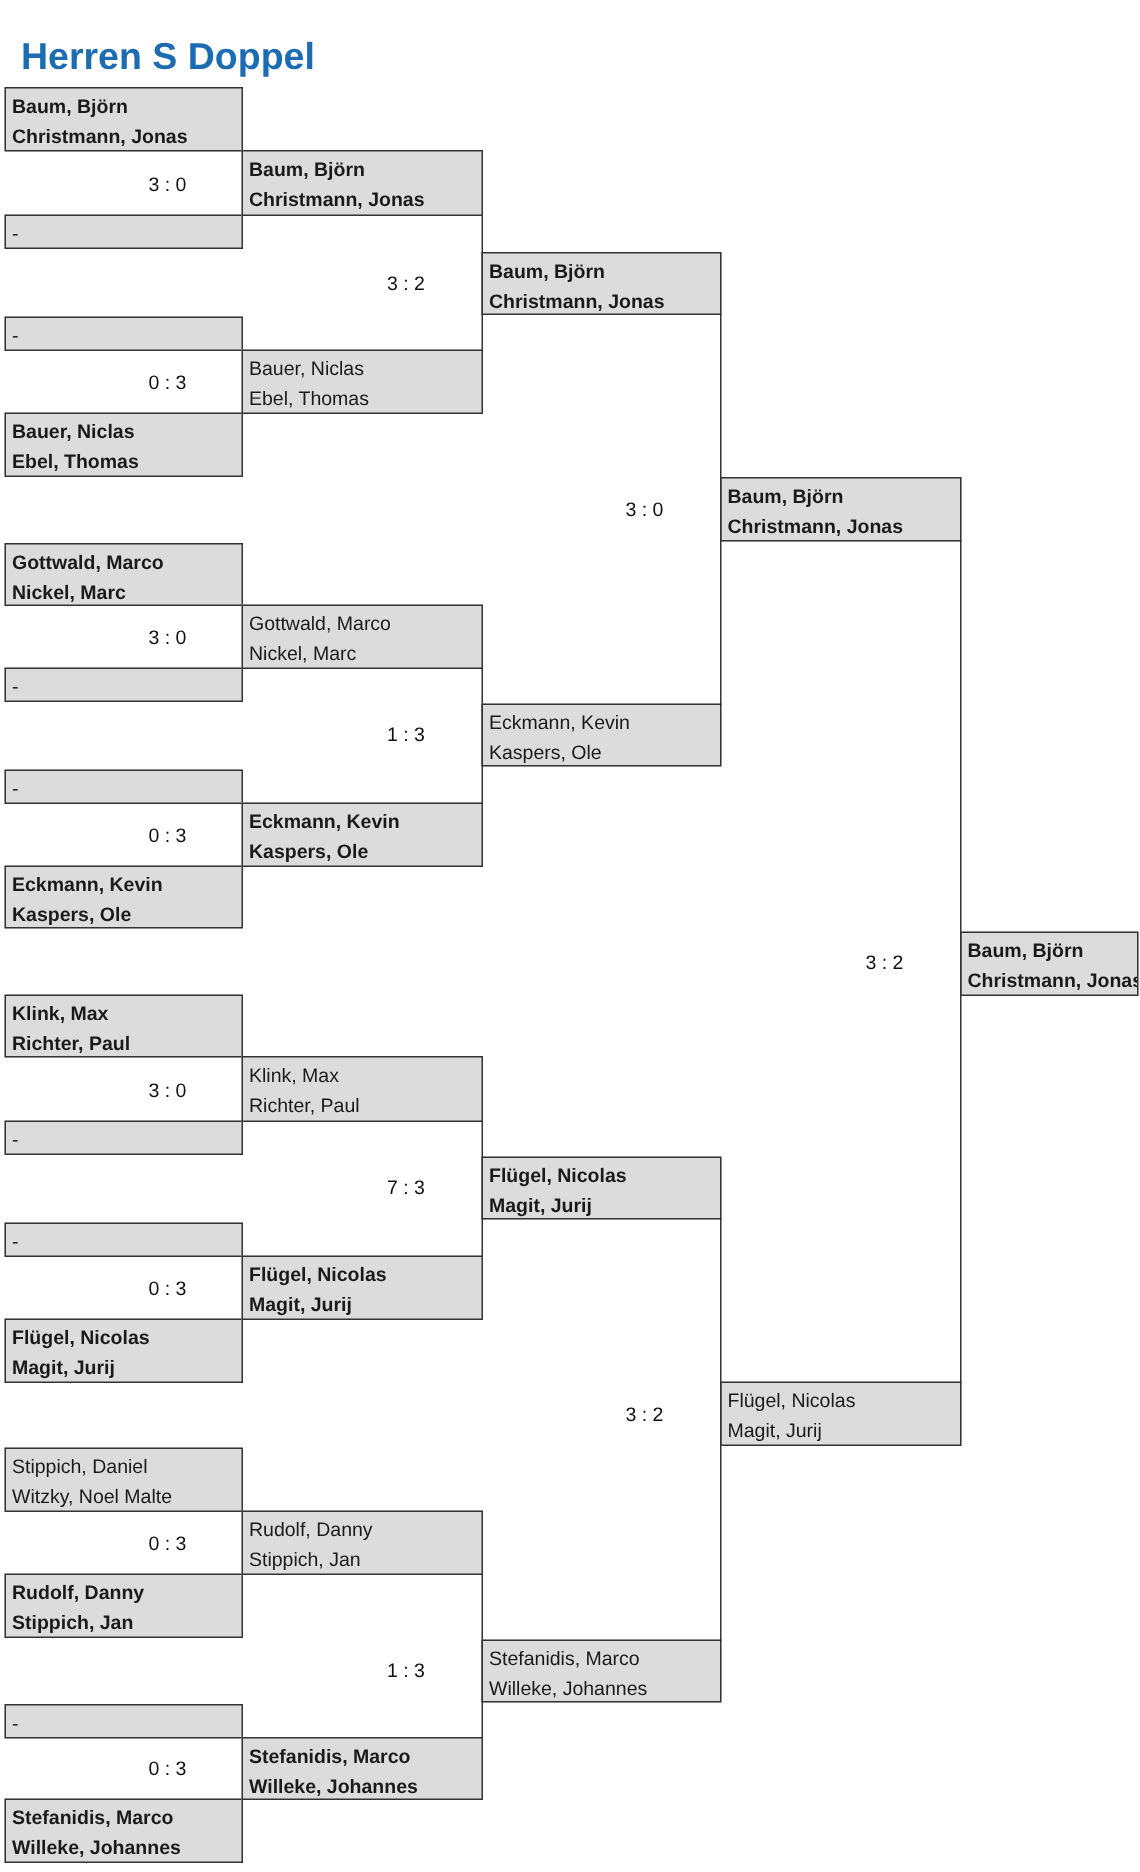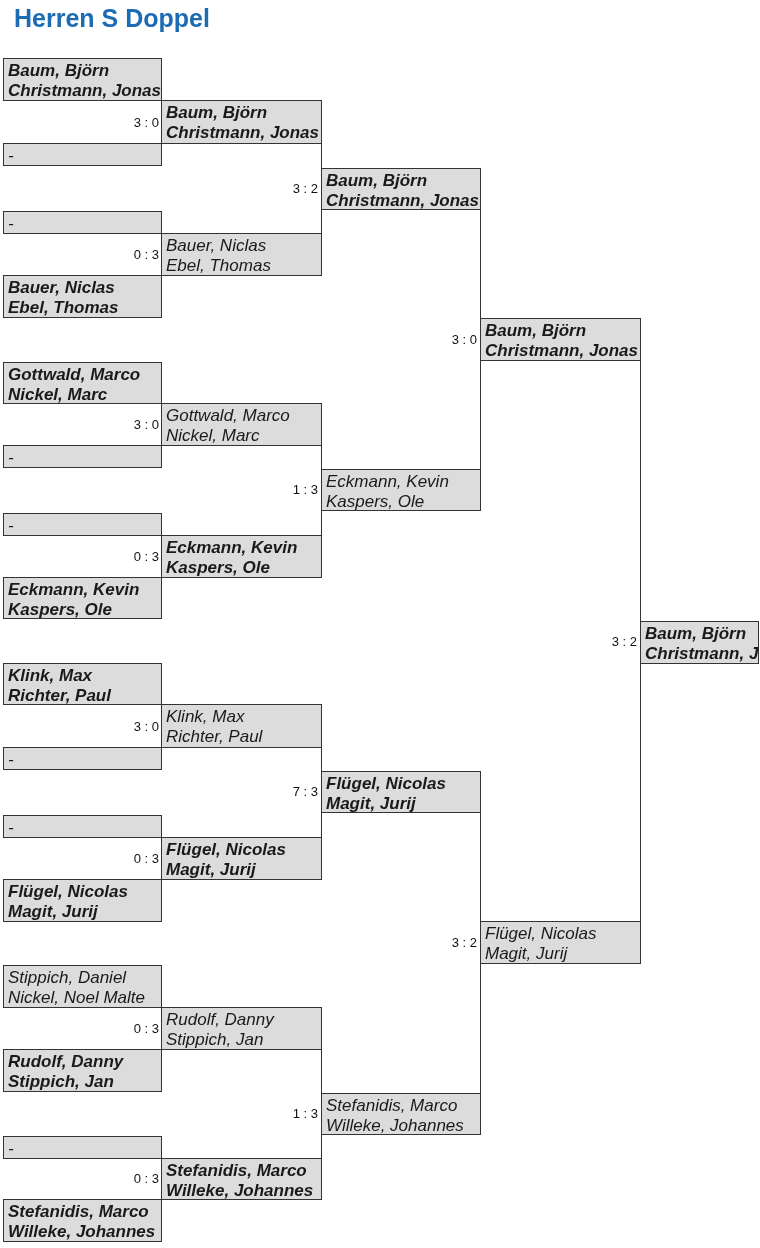--- a/index.html
+++ b/index.html
@@ -1,35 +1,35 @@
 <!DOCTYPE html>
 <html><head>
 <meta charset="utf-8">
 <style>
   html,body{margin:0;padding:0;background:#ffffff;}
   .stage{
     position:relative;width:760px;height:1248px;overflow:hidden;
     font-family:"Liberation Sans","DejaVu Sans",sans-serif;background:#ffffff;
   }
   .title{
-    position:absolute;left:14px;top:4px;margin:0;
+    position:absolute;left:14px;top:24px;margin:0;
     font-size:25px;font-weight:bold;color:#1c6cb3;letter-spacing:0;
   }
   .box{
     position:absolute;box-sizing:border-box;
     background:#dcdcdc;border:1px solid #333333;
     padding:2px 3px 0 4px;overflow:hidden;
   }
   .ln{
-    font-size:17px;line-height:19.5px;color:#1a1a1a;white-space:nowrap;font-style:italic;
+    font-size:13px;line-height:19.5px;color:#1a1a1a;white-space:nowrap;
   }
   .b .ln{font-weight:bold;}
   .score{
     position:absolute;height:18px;line-height:18px;width:60px;
-    font-size:13px;color:#111111;text-align:right;white-space:nowrap;
+    font-size:13px;color:#111111;text-align:left;white-space:nowrap;
   }
   .conn{position:absolute;width:1px;background:#333333;}
 </style>
 </head>
 <body>
 
 <div class="stage">
 
   <h1 class="title">Herren S Doppel</h1>
 
@@ -70,21 +70,21 @@
   </div>
   <div class="box" style="left:3px;top:815px;width:159px;height:23px">
     <div class="ln">-</div>
   </div>
   <div class="box b" style="left:3px;top:879px;width:159px;height:43px">
     <div class="ln">Flügel, Nicolas</div>
     <div class="ln">Magit, Jurij</div>
   </div>
   <div class="box" style="left:3px;top:965px;width:159px;height:43px">
     <div class="ln">Stippich, Daniel</div>
-    <div class="ln">Nickel, Noel Malte</div>
+    <div class="ln">Witzky, Noel Malte</div>
   </div>
   <div class="box b" style="left:3px;top:1049px;width:159px;height:43px">
     <div class="ln">Rudolf, Danny</div>
     <div class="ln">Stippich, Jan</div>
   </div>
   <div class="box" style="left:3px;top:1136px;width:159px;height:23px">
     <div class="ln">-</div>
   </div>
   <div class="box b" style="left:3px;top:1199px;width:159px;height:43px">
     <div class="ln">Stefanidis, Marco</div>

